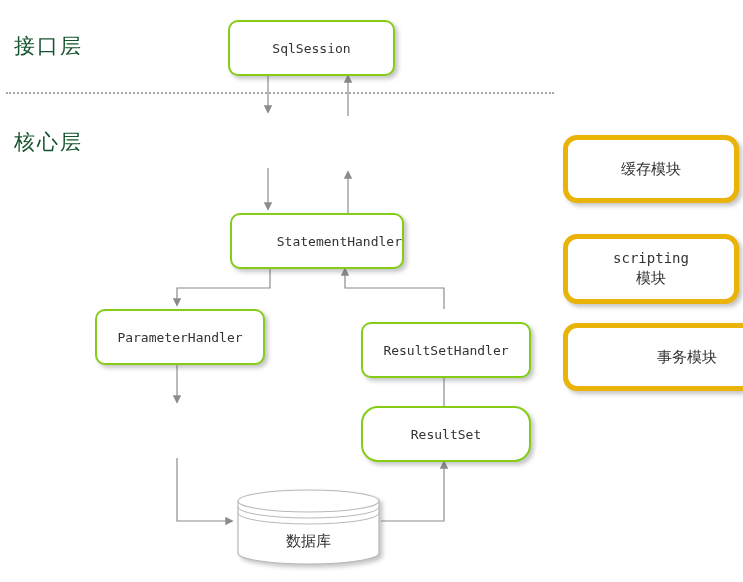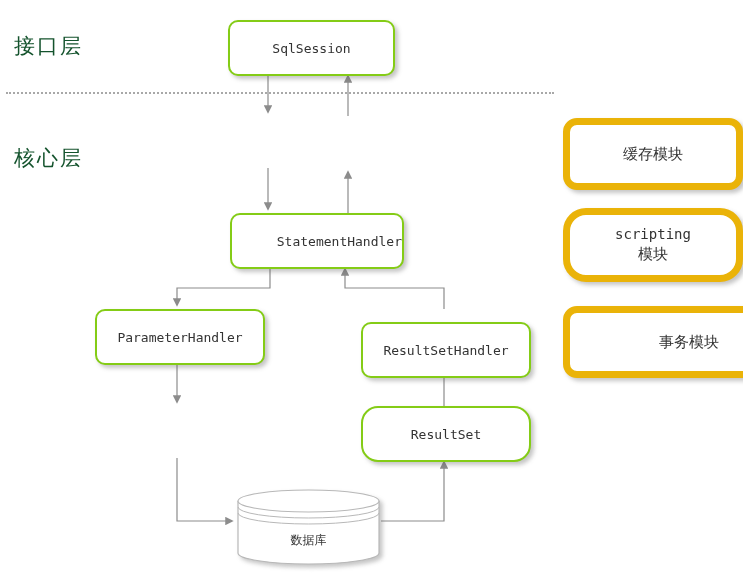--- a/index.html
+++ b/index.html
@@ -41,31 +41,32 @@
     justify-content: center;
     font-family: "DejaVu Sans Mono", monospace;
     font-size: 13px;
     color: #333333;
   }
   .module {
     position: absolute;
     left: 563px;
     width: 166px;
     background: #ffffff;
-    border: 7px solid #eab308;
+    border: 5px solid #eab308;
     border-radius: 14px;
     box-shadow: 3px 3px 4px rgba(90,90,90,0.35);
     display: flex;
     flex-direction: column;
     align-items: center;
     justify-content: center;
     font-size: 15px;
     color: #333333;
     text-align: center;
     line-height: 1.35;
+    margin-top: 17px;
   }
   .module .mono-line {
     font-family: "DejaVu Sans Mono", monospace;
     font-size: 14px;
   }
   .arrows {
     position: absolute;
     left: 0;
     top: 0;
     pointer-events: none;
@@ -79,32 +80,32 @@
   }
   .cylinder-wrap svg {
     filter: drop-shadow(3px 3px 2px rgba(90,90,90,0.35));
   }
   .cylinder-label {
     position: absolute;
     left: 0;
     top: 44px;
     width: 145px;
     text-align: center;
-    font-size: 12px;
+    font-size: 15px;
     color: #333333;
   }
 </style>
 </head>
 <body>
 
 <div class="stage">
 
   <div class="layer-label" style="left:14px; top:32px;">接口层</div>
   <div class="divider"></div>
-  <div class="layer-label" style="left:14px; top:128px;margin-top:16px;">核心层</div>
+  <div class="layer-label" style="left:14px; top:128px;">核心层</div>
 
   <svg class="arrows" width="743" height="582" viewBox="0 0 743 582">
     <defs>
       <marker id="arrow" viewBox="0 0 10 10" refX="8" refY="5" markerWidth="7" markerHeight="7" orient="auto">
         <path d="M0,0 L10,5 L0,10 z" fill="#8c8c8c"></path>
       </marker>
     </defs>
     <g stroke="#8c8c8c" stroke-width="1.2" fill="none">
       <path d="M268,72 L268,112" marker-end="url(#arrow)"></path>
       <path d="M348,116 L348,76" marker-end="url(#arrow)"></path>
@@ -148,21 +149,21 @@
       <path d="M2,19 A70.5,11 0 0 0 143,19" fill="none" stroke="#b8b8b8" stroke-width="1"></path>
       <path d="M2,25 A70.5,11 0 0 0 143,25" fill="none" stroke="#b8b8b8" stroke-width="1"></path>
     </svg>
     <div class="cylinder-label">数据库</div>
   </div>
 
   <div class="module" style="top:118px; height:58px;">
     <span>缓存模块</span>
   </div>
 
-  <div class="module" style="top:208px; height:60px;border-radius:23px;">
+  <div class="module" style="top:217px; height:60px;">
     <span class="mono-line">scripting</span>
     <span>模块</span>
   </div>
 
   <div class="module" style="top:306px; height:58px;padding-left:36px;">
     <span>事务模块</span>
   </div>
 
 </div>
 

